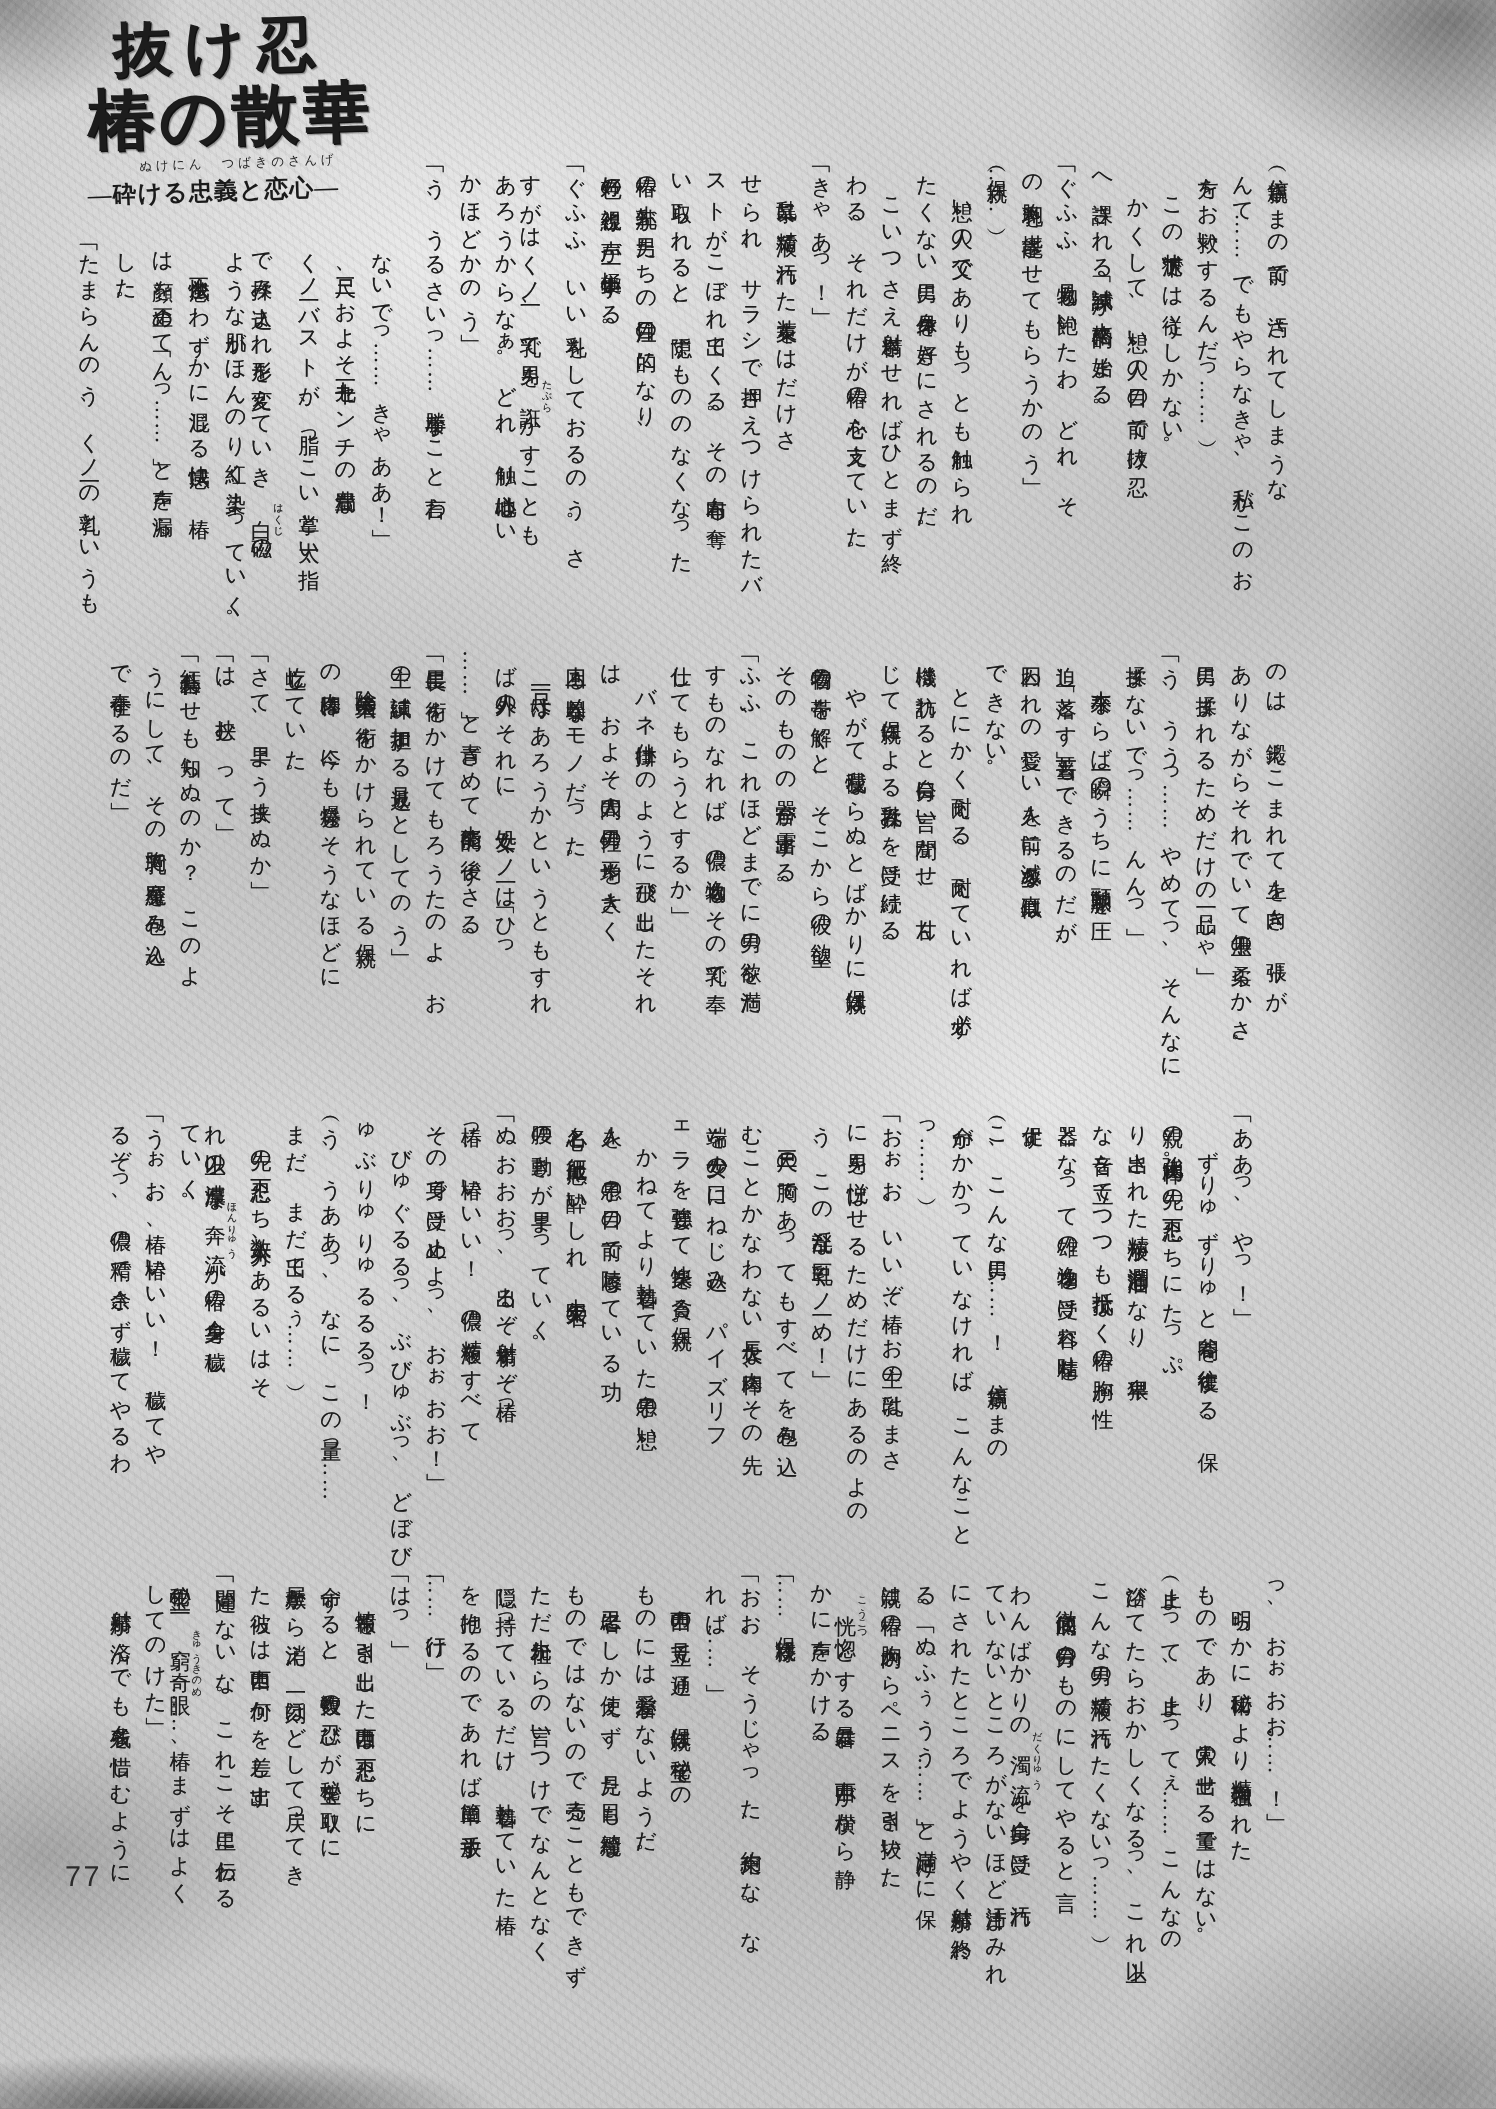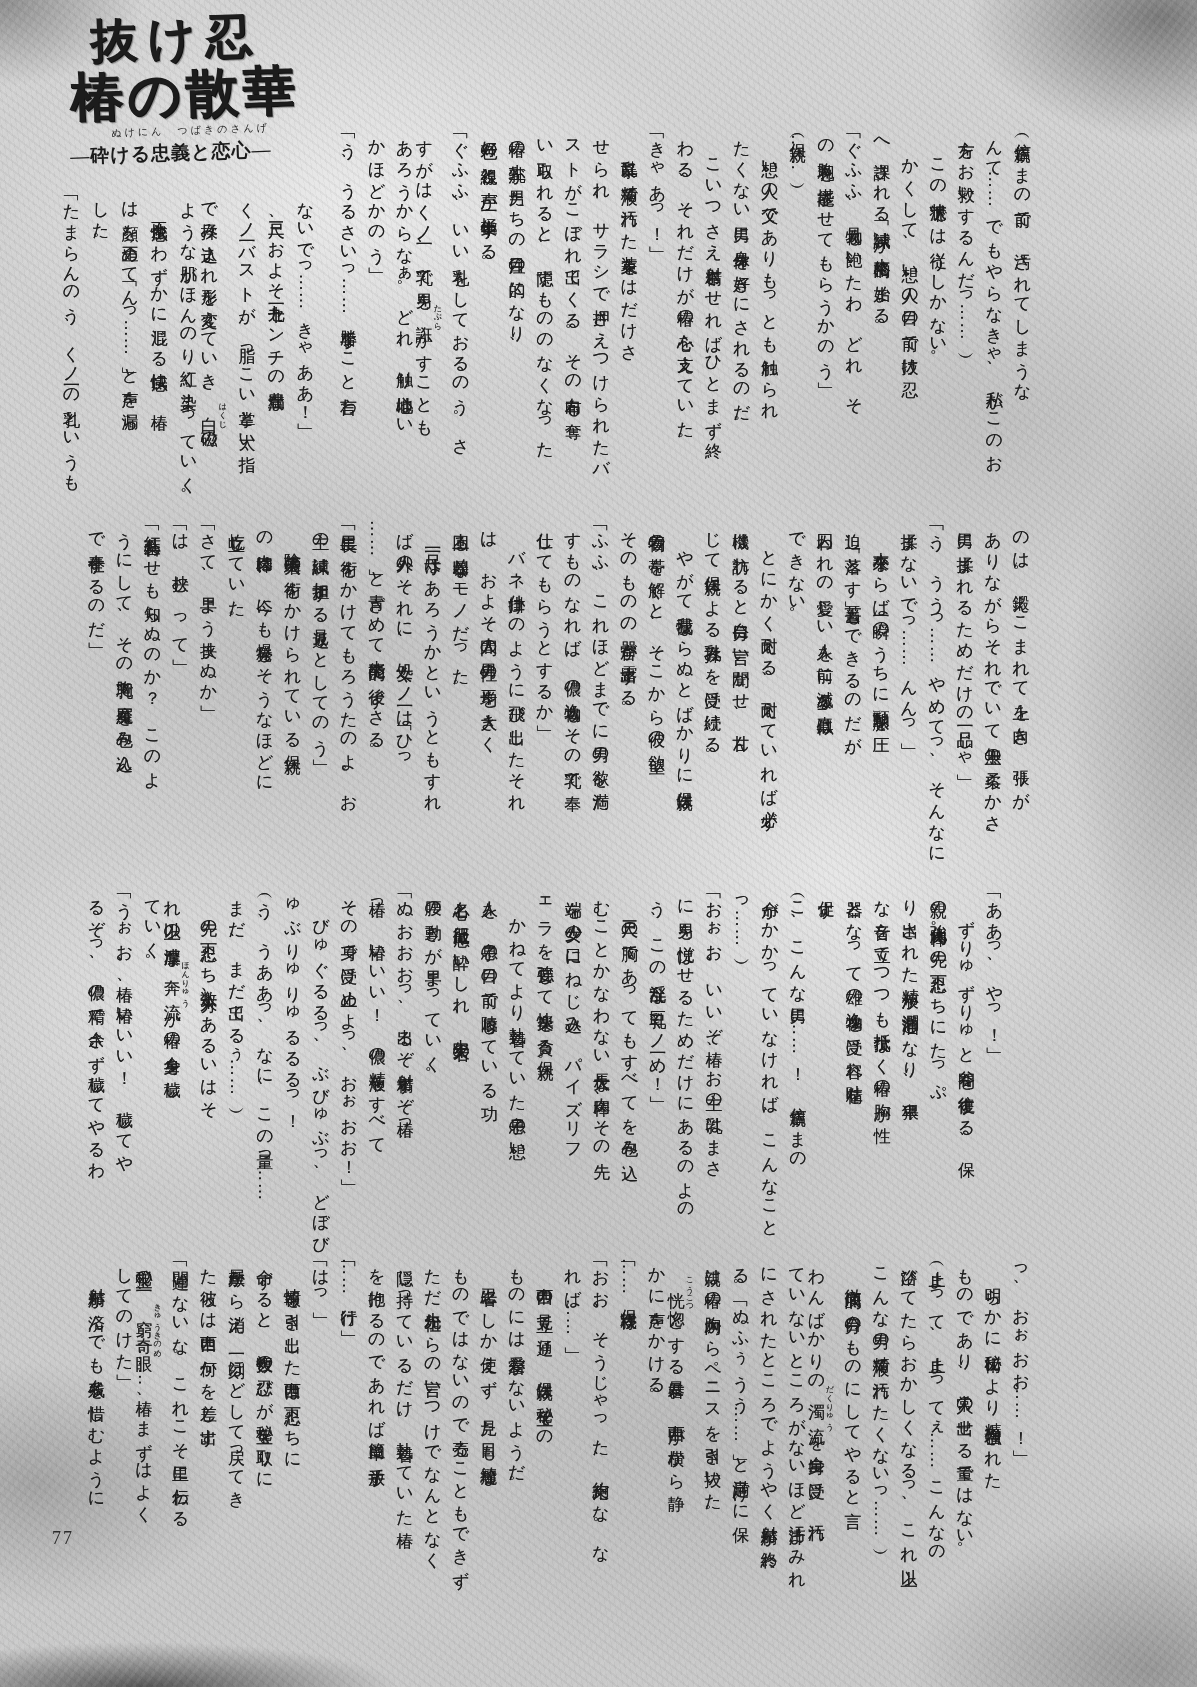--- a/index.html
+++ b/index.html
@@ -65,23 +65,23 @@
   .band-1r .tcol{height:380px;}
   .band-1l{left:60px;top:190px;width:254px;height:340px;}
   .band-1l .tcol{height:348px;letter-spacing:1.4px;}
   .band-2{left:85px;top:520px;width:945px;height:352px;}
   .band-3{left:85px;top:888px;width:918px;height:352px;}
   .band-4{left:85px;top:1256px;width:945px;height:352px;}
   .band-2 .tcol,.band-3 .tcol,.band-4 .tcol{height:368px;}
   ruby rt{font-size:8px;letter-spacing:0;color:#2a2a2a;}
   
   .pagenum{
-    position:absolute;left:52px;top:1528px;
-    font-size:18px;letter-spacing:2px;color:#2b2b2b;
-    font-family:Liberation Serif, serif;
+    position:absolute;left:52px;top:1488px;
+    font-size:23px;letter-spacing:2px;color:#2b2b2b;
+    font-family:Liberation Sans, sans-serif;
   }
 </style>
 </head>
 <body>
 
 <div class="page">
   <div class="grain"></div>
 
   <div class="title-block">
     <div class="title-line1">抜け忍</div>

